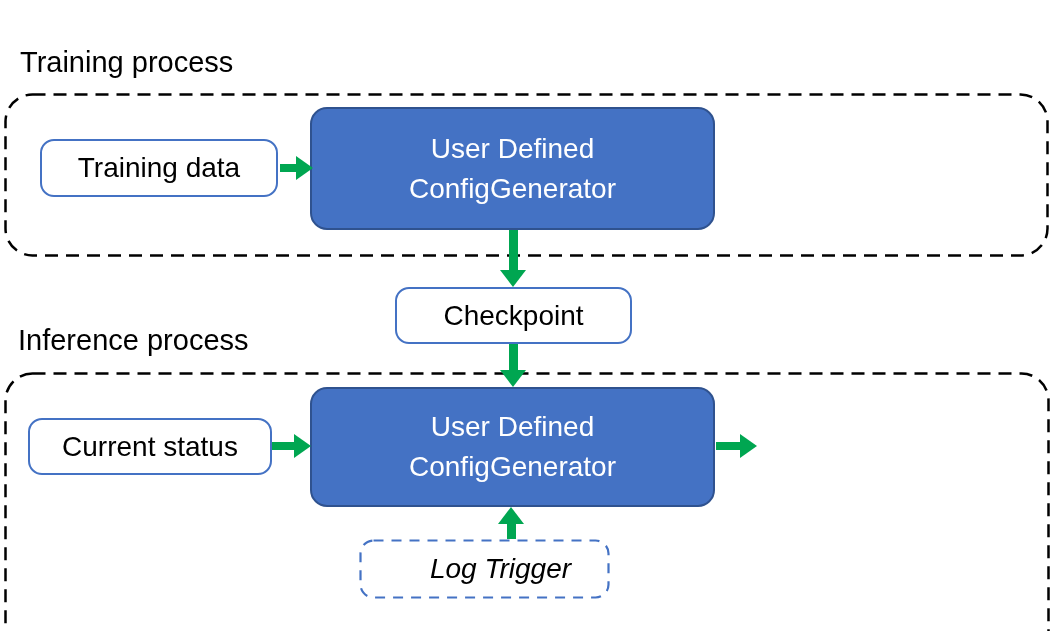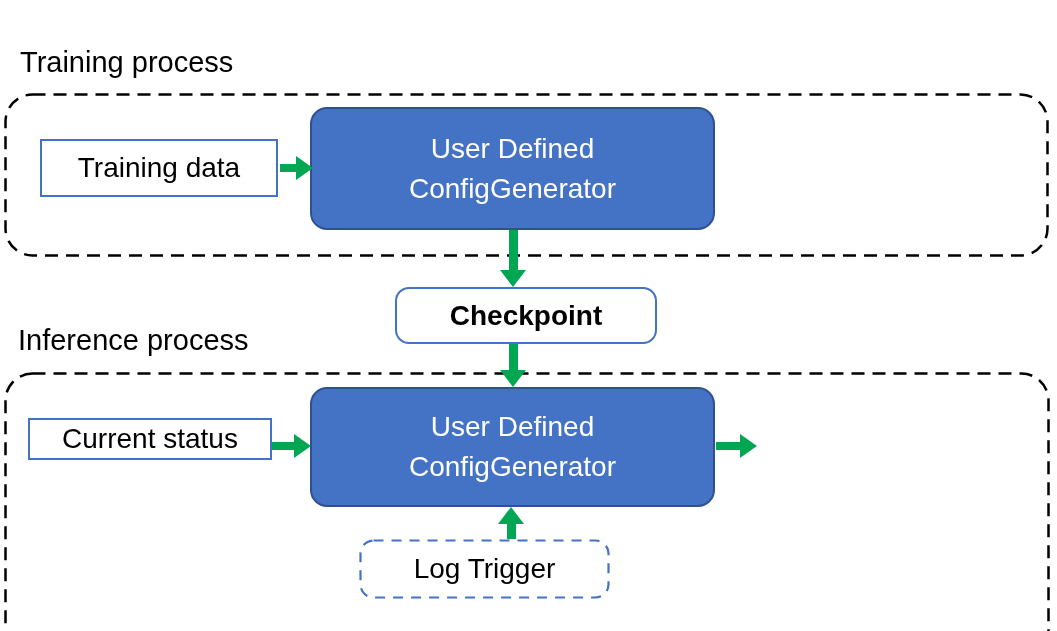--- a/index.html
+++ b/index.html
@@ -21,42 +21,42 @@
   #lbl-training{left:20px;top:4px;}
   #lbl-inference{left:18px;top:282px;}
 
   .dashed-container{position:absolute;}
   #container-training{left:4px;top:51px;width:1045px;height:164px;}
   #container-inference{left:4px;top:330px;width:1046px;height:292px;}
   .dashed-container svg{display:block;width:100%;height:100%;}
 
   .io-box{
     position:absolute;background:#ffffff;border:2px solid var(--io-border);
-    border-radius:0;display:flex;align-items:center;justify-content:center;
+    border-radius:14px;display:flex;align-items:center;justify-content:center;
     font-size:28px;color:var(--text);white-space:nowrap;
   }
   #box-training-data{left:40px;top:97px;width:238px;height:58px;}
-  #box-checkpoint{left:395px;top:245px;width:262px;height:57px;border-radius:14px;font-weight:bold;}
-  #box-current-status{left:28px;top:376px;width:244px;height:42px;}
+  #box-checkpoint{left:395px;top:245px;width:237px;height:57px;border-radius:14px;}
+  #box-current-status{left:28px;top:376px;width:244px;height:57px;}
   #box-output-config{left:757px;top:376px;width:253px;height:57px;}
 
   .generator-box{
     position:absolute;background:var(--generator-fill);border:2.5px solid var(--generator-border);
     border-radius:17px;display:flex;flex-direction:column;align-items:center;justify-content:center;
     color:var(--generator-text);font-size:28px;line-height:40px;text-align:center;
   }
   #box-generator-train{left:310px;top:65px;width:405px;height:123px;}
   #box-generator-infer{left:310px;top:345px;width:405px;height:120px;}
 
   .trigger-box{position:absolute;}
   .trigger-box svg{position:absolute;left:0;top:0;width:100%;height:100%;}
   .trigger-box .trigger-label{
-    position:absolute;left:0;top:0;width:100%;height:100%;
+    position:absolute;left:16px;top:0;width:100%;height:100%;
     display:flex;align-items:center;justify-content:center;
-    font-size:28px;color:var(--text);white-space:nowrap;
+    font-size:28px;color:var(--text);white-space:nowrap;font-style:italic;
   }
   #box-log-trigger{left:359px;top:497px;width:251px;height:60px;z-index:2;}
   #box-clock-trigger{left:432px;top:547px;width:261px;height:56px;z-index:3;}
 
   .arrow{position:absolute;z-index:4;}
   .arrow .shaft{position:absolute;background:var(--arrow);}
   .arrow .head{position:absolute;width:0;height:0;}
 
   
   .arr-r .shaft{top:8px;height:8px;left:0;}

